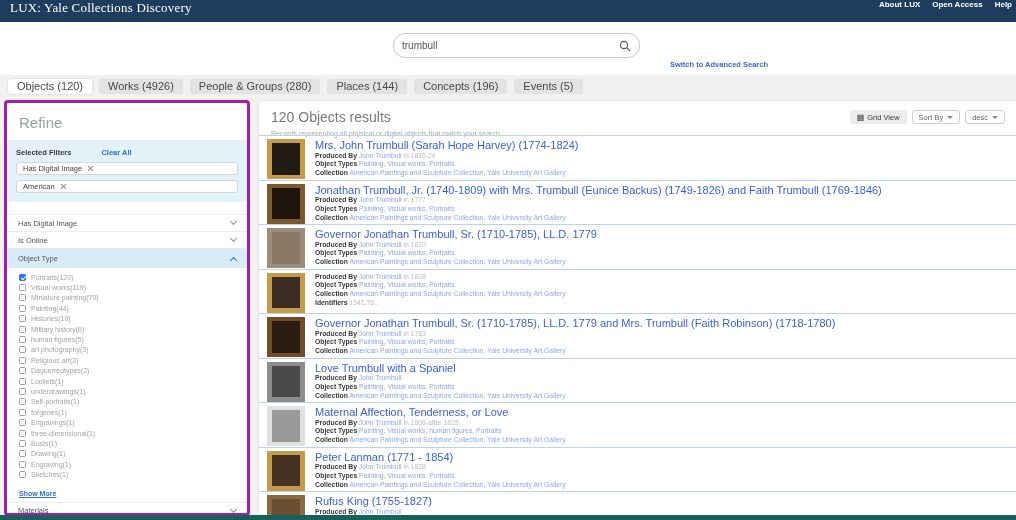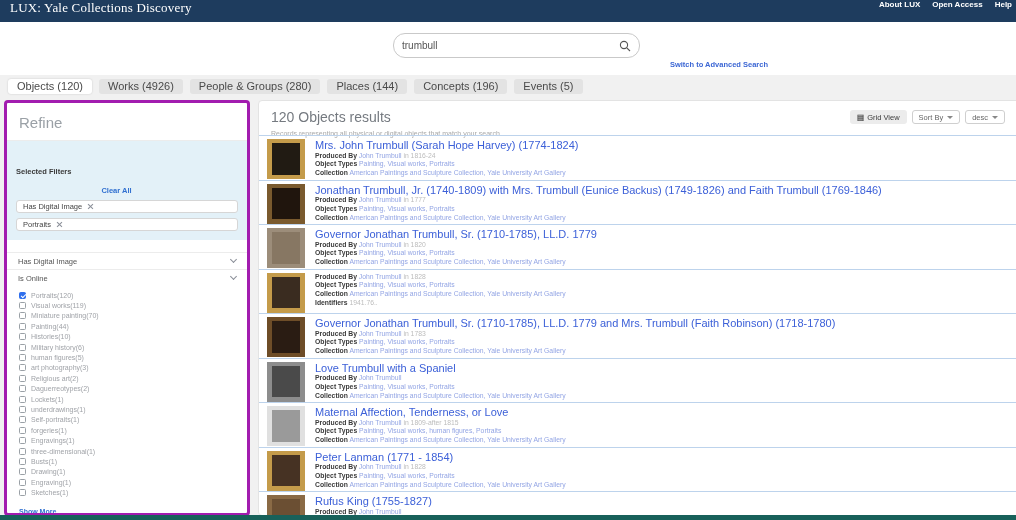--- a/index.html
+++ b/index.html
@@ -35,21 +35,21 @@
   .tab.active { background:#fff; box-shadow:0 0 2px rgba(0,0,0,.18); }
 
   
   .sidebar { position:absolute; left:4px; top:100px; width:246px; height:416px;
              background:#fff; border:3px solid #a21caf; border-radius:4px; overflow:hidden; }
   .refine-h { padding:11px 12px 9px; font-size:15px; color:#9aa0a6;
               border-bottom:1px solid #ececec; }
   .selected { background:#e3f1f8; padding:7px 9px 9px; }
   .selected .hdr { display:flex; align-items:center; gap:30px; }
   .selected .lbl { font-size:7.5px; font-weight:bold; color:#3a3a3a; }
-  .selected .clear { font-size:7.5px; font-weight:bold; color:#2f6fd0; text-decoration:none;margin-top:38px; }
+  .selected .clear { font-size:7.5px; font-weight:bold; color:#2f6fd0; text-decoration:none; }
   .chip { margin-top:5px; background:#fff; border:1px solid #d6d6d6; border-radius:3px;
           height:13px; display:flex; align-items:center; padding:0 6px;
           font-size:7.5px; color:#444; cursor:pointer; }
   .x-ic { position:relative; width:7px; height:7px; margin-left:5px; flex:0 0 auto; }
   .x-ic::before, .x-ic::after { content:""; position:absolute; left:3px; top:0;
           width:1px; height:7px; background:#8a8f98; }
   .x-ic::before { transform:rotate(45deg); } .x-ic::after { transform:rotate(-45deg); }
   .sel-gap { height:12px; background:#fff; }
   .acc { height:17px; display:flex; align-items:center; justify-content:space-between;
          padding:0 11px; border-top:1px solid #ececec; cursor:pointer; }
@@ -152,36 +152,40 @@
     <div class="hdr">
       <span class="lbl">Selected Filters</span>
       <a href="#" class="clear">Clear All</a>
     </div>
     <div id="chips">
         <div class="chip">
     <span>Has Digital Image</span>
     <span class="x-ic"></span>
   </div>
         <div class="chip">
-    <span>Portraits</span>
+    <span>American</span>
     <span class="x-ic"></span>
   </div>
       </div>
   </div>
   <div class="sel-gap"></div>
   <div id="acc-top">
       <div class="acc">
     <span class="albl">Has Digital Image</span>
     <span class="chev"></span>
   </div>
       <div class="acc">
     <span class="albl">Is Online</span>
     <span class="chev"></span>
   </div>
     </div>
+  <div class="acc open">
+    <span class="albl">Object Type</span>
+    <span class="chev"></span>
+  </div>
   <div class="opts" id="opts">
       <div class="opt">
     <span class="cb checked"></span>
     <span class="olbl">Portraits(120)</span>
   </div>
       <div class="opt">
     <span class="cb"></span>
     <span class="olbl">Visual works(119)</span>
   </div>
       <div class="opt">

